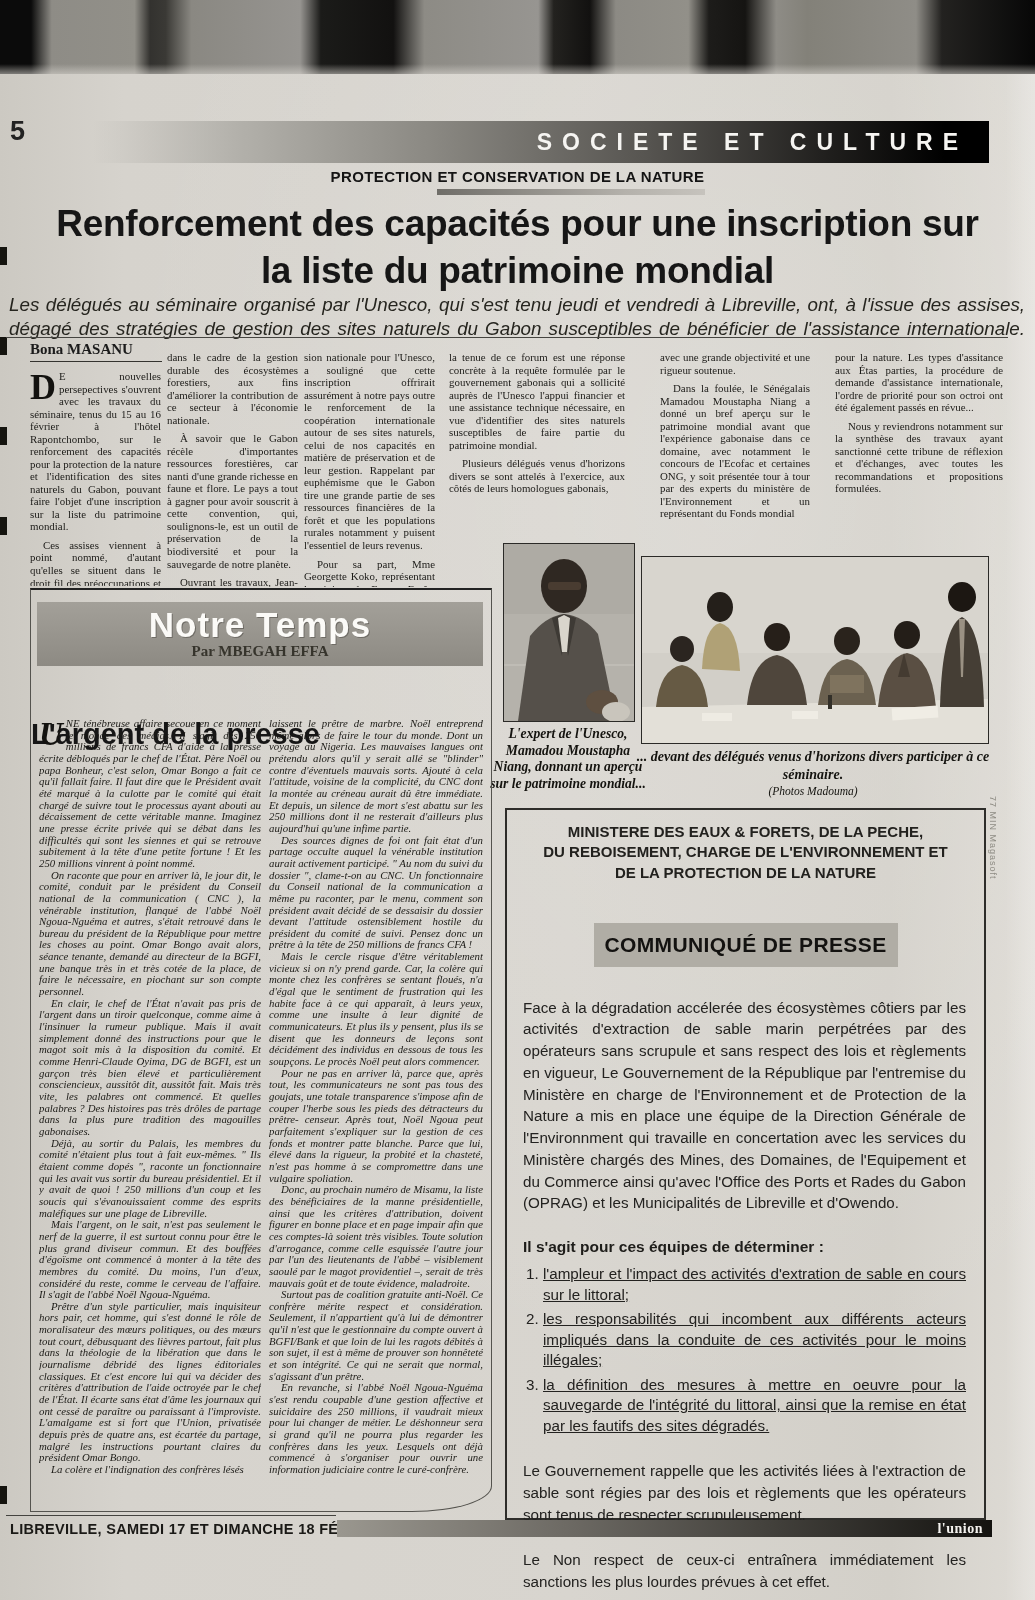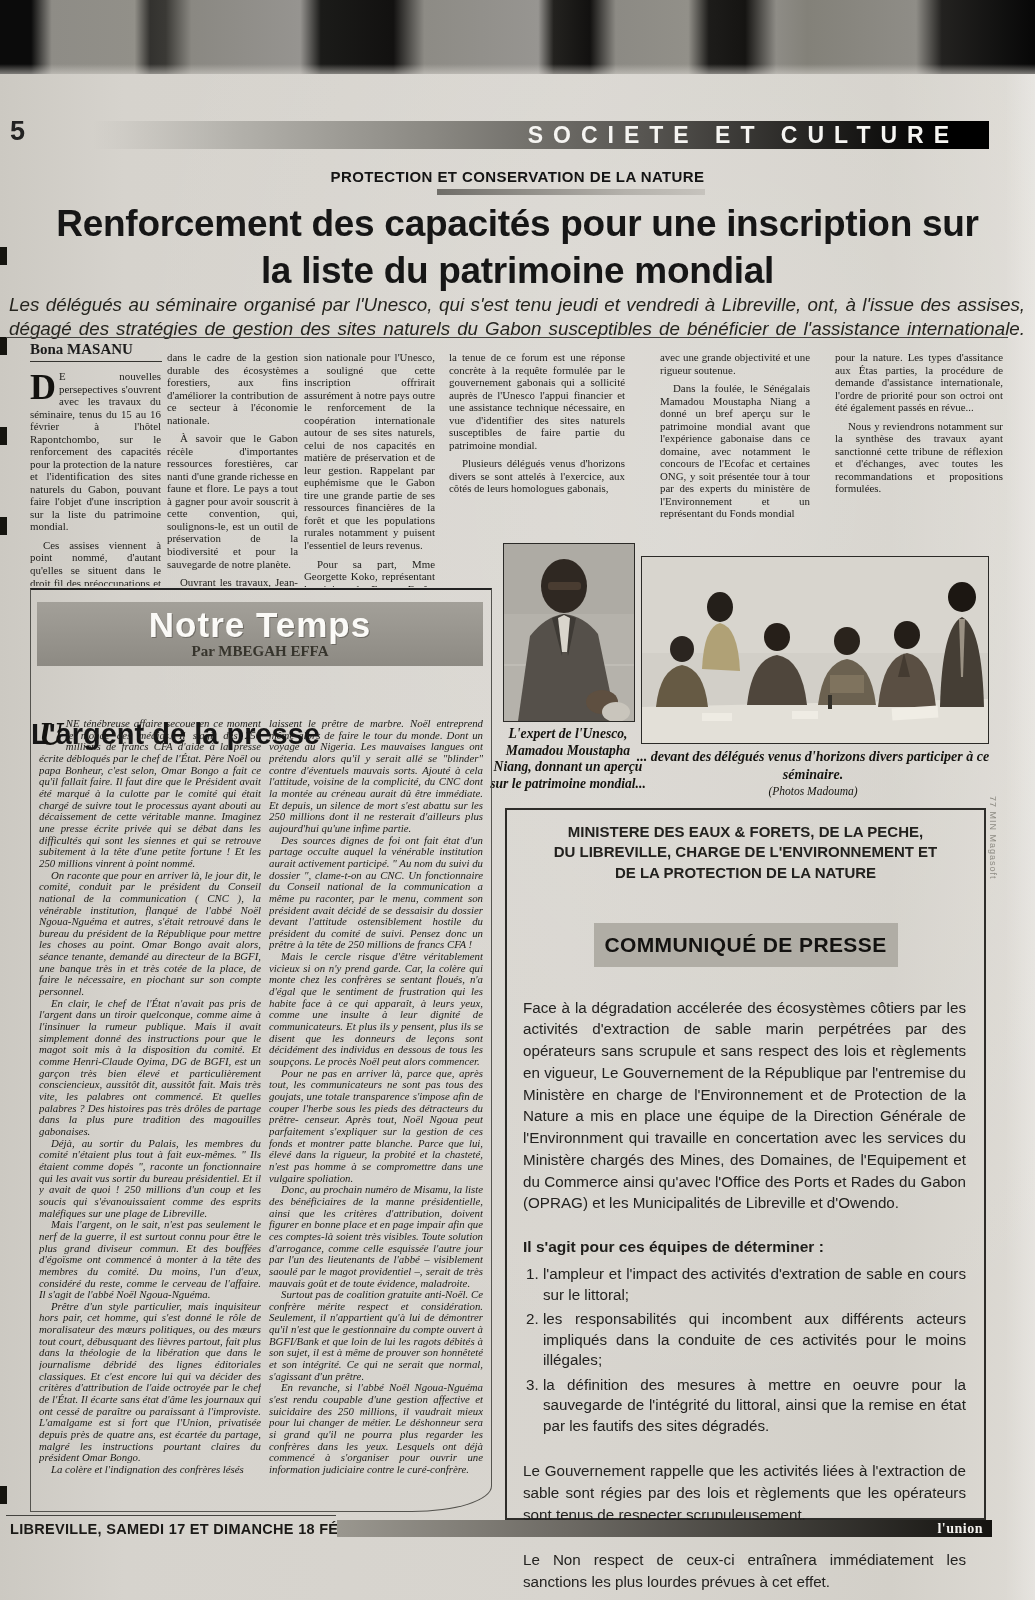--- a/index.html
+++ b/index.html
@@ -19,23 +19,23 @@
       #23221f 53.5%, #121110 57%, #8c8a84 59.5%, #929089 66.5%, #1d1c1a 68.5%, #151412 72%,
       #8e8c86 75%, #838179 78%, #8f8d87 88.5%, #232220 91%, #070707 100%);}
   .filmstrip::after{content:"";position:absolute;left:0;bottom:0;width:100%;height:10px;
     background:linear-gradient(rgba(0,0,0,0), rgba(222,219,213,.55));}
   .regmark{position:absolute;left:0;width:7px;height:18px;background:#15140f;}
   .edge-shade{position:absolute;right:0;top:74px;width:30px;height:1526px;
     background:linear-gradient(90deg, rgba(0,0,0,0), rgba(255,255,255,.25));}
 
   
   .page-number{position:absolute;left:10px;top:116px;font:700 27px "Liberation Sans",sans-serif;color:#222;}
-  .section-bar{position:absolute;left:93px;top:121px;width:896px;height:28px;
+  .section-bar{position:absolute;left:93px;top:121px;width:896px;height:42px;
     background:linear-gradient(90deg, rgba(214,211,205,0) 0%, #b3b1ab 16%, #8a8882 38%, #565450 62%, #201f1d 82%, #000 95%);
-    display:flex;align-items:center;justify-content:flex-end;padding-right:30px;box-sizing:border-box;}
+    display:flex;align-items:center;justify-content:flex-end;padding-right:21px;box-sizing:border-box;}
   .section-title{color:#f6f5f2;font:700 23px "Liberation Sans",sans-serif;letter-spacing:10px;white-space:nowrap;}
 
   .kicker{position:absolute;left:0;top:168px;width:1035px;text-align:center;
     font:700 15px "Liberation Sans",sans-serif;letter-spacing:.4px;color:#141414;}
   .kicker-underline{position:absolute;left:437px;top:189px;width:268px;height:6px;
     background:linear-gradient(90deg,#6f6d68,#b4b1ab 70%,#c6c3bd);}
 
   .headline{position:absolute;left:20px;top:201px;width:995px;text-align:center;
     font:700 37px/1.26 "Liberation Sans",sans-serif;color:#161616;letter-spacing:-.3px;}
   .lede{position:absolute;left:9px;top:293px;width:1016px;
@@ -93,21 +93,21 @@
   .nt-col .dropcap{font-style:italic;font-size:33px;}
 
   
   .cp-box{position:absolute;left:505px;top:808px;width:481px;height:712px;border:2px solid #2e2d2a;box-sizing:border-box;}
   .cp-ministry{margin-top:12px;text-align:center;font:700 15px/1.35 "Liberation Sans",sans-serif;color:#22211e;}
   .cp-title-box{margin:40px auto 0;width:304px;height:44px;display:flex;align-items:center;justify-content:center;
     background:#b0ada5;}
   .cp-title{font:700 21px "Liberation Sans",sans-serif;color:#131210;letter-spacing:.4px;}
   .cp-body{margin:30px 18px 0 16px;font:15.2px/1.43 "Liberation Sans",sans-serif;text-align:justify;color:#232220;}
   .cp-intro{margin:24px 18px 0 16px;font:700 15.5px "Liberation Sans",sans-serif;color:#1e1d1a;}
-  .cp-list{margin:8px 18px 0 16px;padding-left:20px;font:15.2px/1.35 "Liberation Sans",sans-serif;text-align:justify;color:#232220;}
+  .cp-list{margin:8px 18px 0 16px;padding-left:20px;font:15.2px/1.35 "Liberation Sans",sans-serif;text-align:justify;color:#232220;text-decoration:underline;}
   .cp-list li{margin-bottom:4px;}
   .cp-para{margin:24px 18px 0 16px;font:15.2px/1.43 "Liberation Sans",sans-serif;text-align:justify;color:#232220;}
 
   
   .footer-rule{position:absolute;left:6px;top:1515px;width:330px;height:1px;background:#44433f;}
   .footer-date{position:absolute;left:10px;top:1521px;font:700 14.5px "Liberation Sans",sans-serif;letter-spacing:.3px;color:#1a1916;}
   .footer-bar{position:absolute;left:337px;top:1520px;width:655px;height:17px;
     background:linear-gradient(90deg,#9a978f,#6d6a64 35%,#44423d 65%,#141310);
     display:flex;align-items:center;justify-content:flex-end;padding-right:9px;box-sizing:border-box;padding-left:48px;}
   .footer-brand{font:700 14px "Liberation Serif",serif;color:#f4f2ee;letter-spacing:.5px;}
@@ -210,21 +210,21 @@
       <div data-bind-list="notre_temps.left_rest"><p>On raconte que pour en arriver là, le jour dit, le comité, conduit par le président du Conseil national de la communication ( CNC ), la vénérable institution, flanqué de l'abbé Noël Ngoua-Nguéma et autres, s'était retrouvé dans le bureau du président de la République pour mettre les choses au point. Omar Bongo avait alors, séance tenante, demandé au directeur de la BGFI, une banque très in et très cotée de la place, de faire le nécessaire, en piochant sur son compte personnel.</p><p>En clair, le chef de l'État n'avait pas pris de l'argent dans un tiroir quelconque, comme aime à l'insinuer la rumeur publique. Mais il avait simplement donné des instructions pour que le magot soit mis à la disposition du comité. Et comme Henri-Claude Oyima, DG de BGFI, est un garçon très bien élevé et particulièrement consciencieux, aussitôt dit, aussitôt fait. Mais très vite, les palabres ont commencé. Et quelles palabres ? Des histoires pas très drôles de partage dans la plus pure tradition des magouilles gabonaises.</p><p>Déjà, au sortir du Palais, les membres du comité n'étaient plus tout à fait eux-mêmes. " Ils étaient comme dopés ", raconte un fonctionnaire qui les avait vus sortir du bureau présidentiel. Et il y avait de quoi ! 250 millions d'un coup et les soucis qui s'évanouissaient comme des esprits maléfiques sur une plage de Libreville.</p><p>Mais l'argent, on le sait, n'est pas seulement le nerf de la guerre, il est surtout connu pour être le plus grand diviseur commun. Et des bouffées d'égoïsme ont commencé à monter à la tête des membres du comité. Du moins, l'un d'eux, considéré du reste, comme le cerveau de l'affaire. Il s'agit de l'abbé Noël Ngoua-Nguéma.</p><p>Prêtre d'un style particulier, mais inquisiteur hors pair, cet homme, qui s'est donné le rôle de moralisateur des mœurs politiques, ou des mœurs tout court, débusquant des lièvres partout, fait plus dans la théologie de la libération que dans le journalisme débridé des lignes éditoriales classiques. Et c'est encore lui qui va décider des critères d'attribution de l'aide octroyée par le chef de l'État. Il écarte sans état d'âme les journaux qui ont cessé de paraître ou paraissant à l'improviste. L'amalgame est si fort que l'Union, privatisée depuis près de quatre ans, est écartée du partage, malgré les instructions pourtant claires du président Omar Bongo.</p><p>La colère et l'indignation des confrères lésés</p></div>
     </div>
     <div class="nt-col nt-colR">
       <div data-bind-list="notre_temps.right"><p>laissent le prêtre de marbre. Noël entreprend même alors de faire le tour du monde. Dont un voyage au Nigeria. Les mauvaises langues ont prétendu alors qu'il y serait allé se "blinder" contre d'éventuels mauvais sorts. Ajouté à cela l'attitude, voisine de la complicité, du CNC dont la montée au créneau aurait dû être immédiate. Et depuis, un silence de mort s'est abattu sur les 250 millions dont il ne resterait d'ailleurs plus aujourd'hui qu'une infime partie.</p><p>Des sources dignes de foi ont fait état d'un partage occulte auquel la vénérable institution aurait activement participé. " Au nom du suivi du dossier ", clame-t-on au CNC. Un fonctionnaire du Conseil national de la communication a même pu raconter, par le menu, comment son président avait décidé de se dessaisir du dossier devant l'attitude ostensiblement hostile du président du comité de suivi. Pensez donc un prêtre à la tête de 250 millions de francs CFA !</p><p>Mais le cercle risque d'être véritablement vicieux si on n'y prend garde. Car, la colère qui monte chez les confrères se sentant floués, n'a d'égal que le sentiment de frustration qui les habite face à ce qui apparaît, à leurs yeux, comme une insulte à leur dignité de communicateurs. Et plus ils y pensent, plus ils se disent que les donneurs de leçons sont décidément des individus en dessous de tous les soupçons. Le procès Noël peut alors commencer.</p><p>Pour ne pas en arriver là, parce que, après tout, les communicateurs ne sont pas tous des goujats, une totale transparence s'impose afin de couper l'herbe sous les pieds des détracteurs du prêtre- censeur. Après tout, Noël Ngoua peut parfaitement s'expliquer sur la gestion de ces fonds et montrer patte blanche. Parce que lui, élevé dans la rigueur, la probité et la chasteté, n'est pas homme à se compromettre dans une vulgaire spoliation.</p><p>Donc, au prochain numéro de Misamu, la liste des bénéficiaires de la manne présidentielle, ainsi que les critères d'attribution, doivent figurer en bonne place et en page impair afin que ces comptes-là soient très visibles. Toute solution d'arrogance, comme celle esquissée l'autre jour par l'un des lieutenants de l'abbé – visiblement saoulé par le magot providentiel –, serait de très mauvais goût et de toute évidence, maladroite.</p><p>Surtout pas de coalition gratuite anti-Noël. Ce confrère mérite respect et considération. Seulement, il n'appartient qu'à lui de démontrer qu'il n'est que le gestionnaire du compte ouvert à BGFI/Bank et que loin de lui les ragots débités à son sujet, il est à même de prouver son honnêteté et son intégrité. Ce qui ne serait que normal, s'agissant d'un prêtre.</p><p>En revanche, si l'abbé Noël Ngoua-Nguéma s'est rendu coupable d'une gestion affective et suicidaire des 250 millions, il vaudrait mieux pour lui changer de métier. Le déshonneur sera si grand qu'il ne pourra plus regarder les confrères dans les yeux. Lesquels ont déjà commencé à s'organiser pour ouvrir une information judiciaire contre le curé-confrère.</p></div>
     </div>
   </div>
 
   <div class="cp-box">
     <div class="cp-ministry" data-bind-list="communique.ministry">
         <div>MINISTERE DES EAUX &amp; FORETS, DE LA PECHE,</div>
-        <div>DU LIBREVILLE, CHARGE DE L'ENVIRONNEMENT ET</div>
+        <div>DU REBOISEMENT, CHARGE DE L'ENVIRONNEMENT ET</div>
         <div>DE LA PROTECTION DE LA NATURE</div>
       </div>
     <div class="cp-title-box">
       <span class="cp-title" data-bind="communique.title">COMMUNIQUÉ DE PRESSE</span>
     </div>
     <div class="cp-body" data-bind="communique.para1">Face à la dégradation accélerée des écosystèmes côtiers par les activités d'extraction de sable marin perpétrées par des opérateurs sans scrupule et sans respect des lois et règlements en vigueur, Le Gouvernement de la République par l'entremise du Ministère en charge de l'Environnement et de Protection de la Nature a mis en place une équipe de la Direction Générale de l'Environnment qui travaille en concertation avec les services du Ministère chargés des Mines, des Domaines, de l'Equipement et du Commerce ainsi qu'avec l'Office des Ports et Rades du Gabon (OPRAG) et les Municipalités de Libreville et d'Owendo.</div>
     <div class="cp-intro" data-bind="communique.list_intro">Il s'agit pour ces équipes de déterminer :</div>
     <ol class="cp-list" data-bind-list="communique.items">
         <li>l'ampleur et l'impact des activités d'extration de sable en cours sur le littoral;</li>
         <li>les responsabilités qui incombent aux différents acteurs impliqués dans la conduite de ces activités pour le moins illégales;</li>

